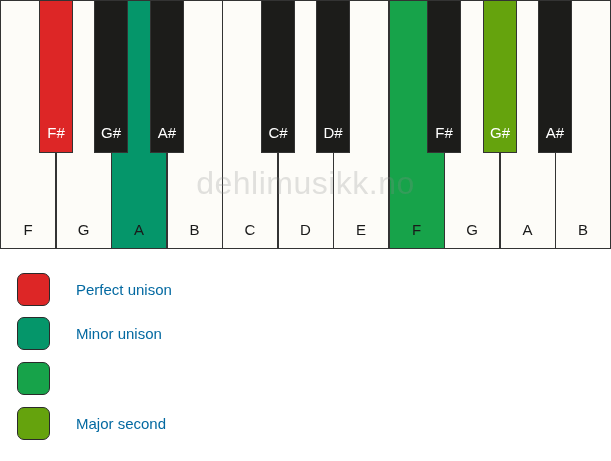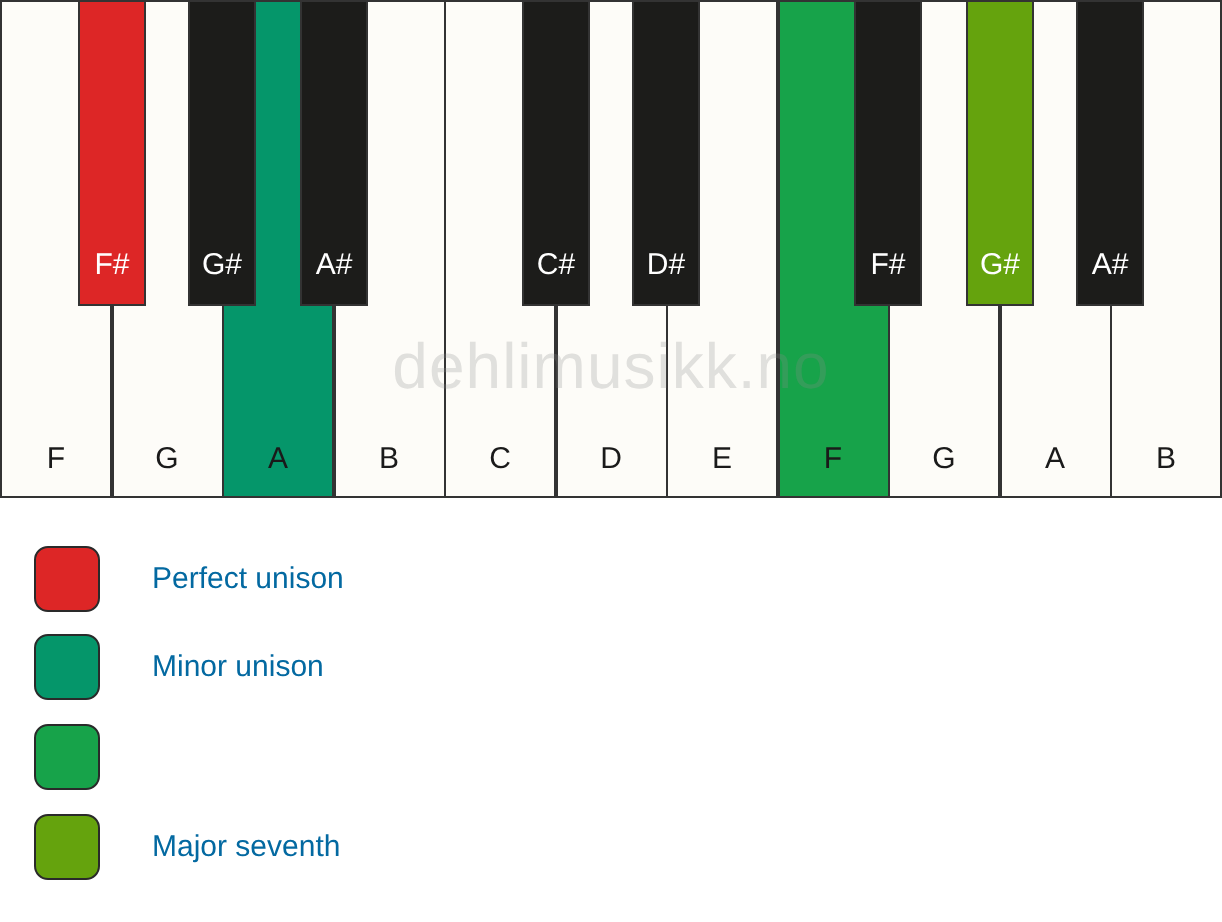--- a/index.html
+++ b/index.html
@@ -93,15 +93,15 @@
     </div>
     <div class="legend-item" style="top: 316px;">
       <span class="swatch" style="background: rgb(5, 150, 106);"></span>
       <span class="legend-label">Minor unison</span>
     </div>
     <div class="legend-item" style="top: 361px;">
       <span class="swatch" style="background: rgb(23, 163, 74);"></span>
     </div>
     <div class="legend-item" style="top: 406px;">
       <span class="swatch" style="background: rgb(101, 163, 13);"></span>
-      <span class="legend-label">Major seventh</span>
+      <span class="legend-label">Major second</span>
     </div>
   </div>
 
 </body></html>

